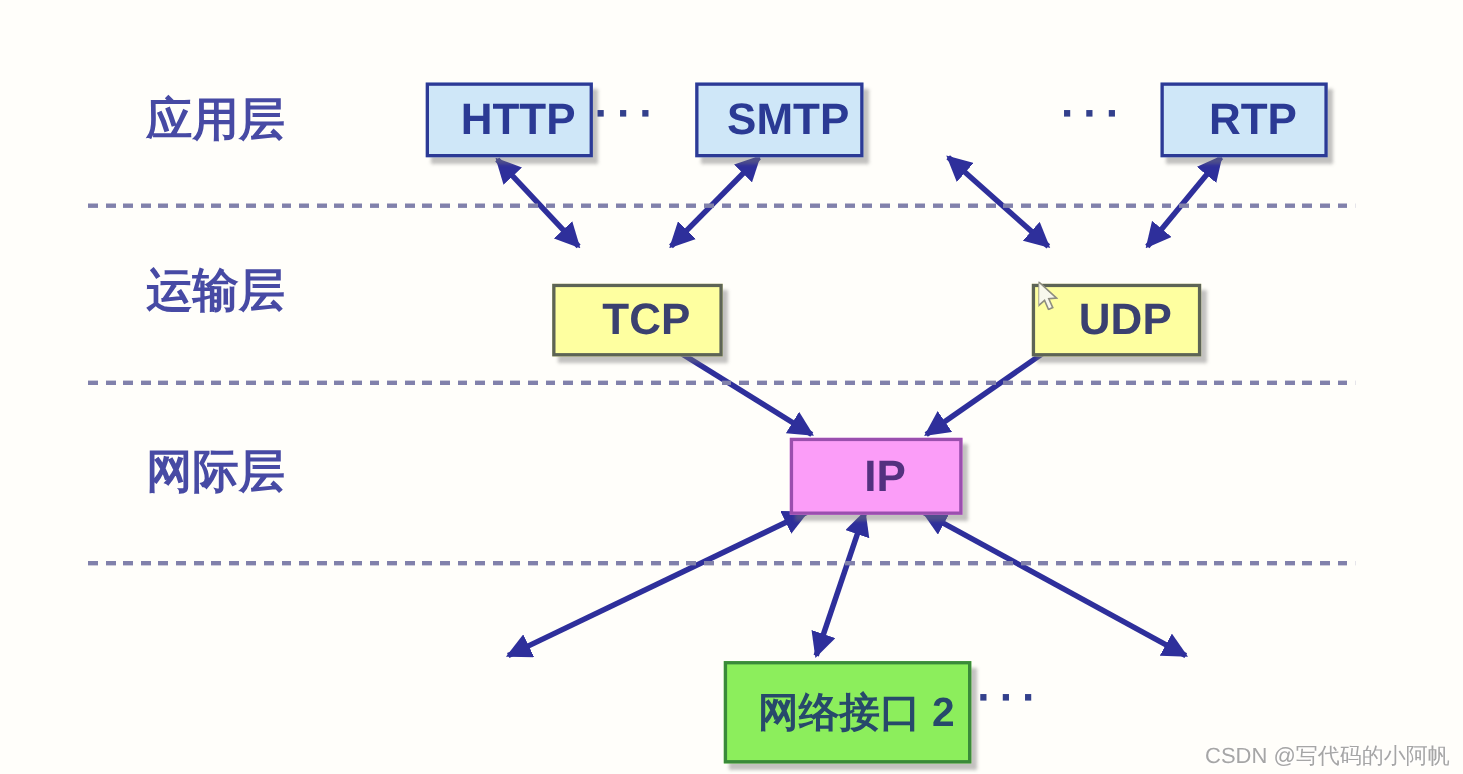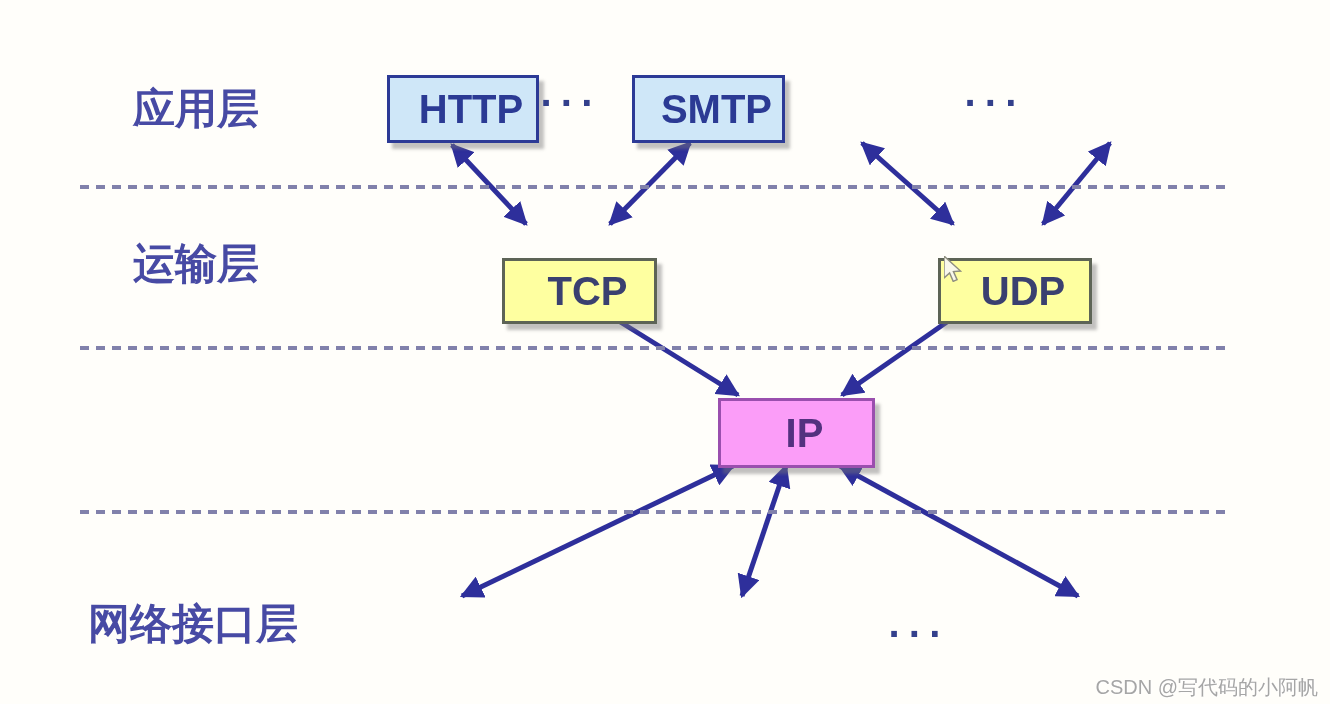--- a/index.html
+++ b/index.html
@@ -90,32 +90,34 @@
     <line x1="786" y1="466" x2="742" y2="596" marker-start="url(#ah)" marker-end="url(#ah)"></line>
     <line x1="840" y1="466" x2="1078" y2="596" marker-start="url(#ah)" marker-end="url(#ah)"></line>
   </svg>
 
   <div class="dash" style="top:185px"></div>
   <div class="dash" style="top:346px"></div>
   <div class="dash" style="top:510px"></div>
 
   <div class="layer-label" style="left:133px;top:84px">应用层</div>
   <div class="layer-label" style="left:133px;top:239px">运输层</div>
-  <div class="layer-label" style="left:88px;top:599px">网络接口层</div>
+  <div class="layer-label" style="left:133px;top:404px">网际层</div>
 
   <div class="pbox app" style="left:387px;top:75px;width:130px;height:62px">HTTP</div>
   <div class="dots" style="left:571px;top:103px">···</div>
   <div class="pbox app" style="left:632px;top:75px;width:131px;height:62px">SMTP</div>
   <div class="dots" style="left:995px;top:103px">···</div>
+  <div class="pbox app" style="left:1055px;top:75px;width:130px;height:62px">RTP</div>
 
   <div class="pbox transport" style="left:502px;top:227px;width:133px;height:60px">TCP</div>
   <div class="pbox internet" style="left:718px;top:398px;width:135px;height:64px">IP</div>
 
   <div class="pbox transport" style="left:938px;top:227px;width:132px;height:60px">UDP</div>
 
+  <div class="pbox interface" style="left:658px;top:601px;width:203px;height:87px">网络接口 2</div>
   <div class="dots" style="left:919px;top:634px">···</div>
 
   <svg class="cursor" width="18" height="26" viewBox="0 0 13.5 19.5">
     <polygon points="0,0 0,16.5 4.2,12.8 6.9,19 9.8,17.7 7.1,11.7 12.4,11.3" fill="#f8f8ec" stroke="#8e8e80" stroke-width="1.1"></polygon>
   </svg>
 
   <div class="watermark">CSDN @写代码的小阿帆</div>
 
 </div>
 

